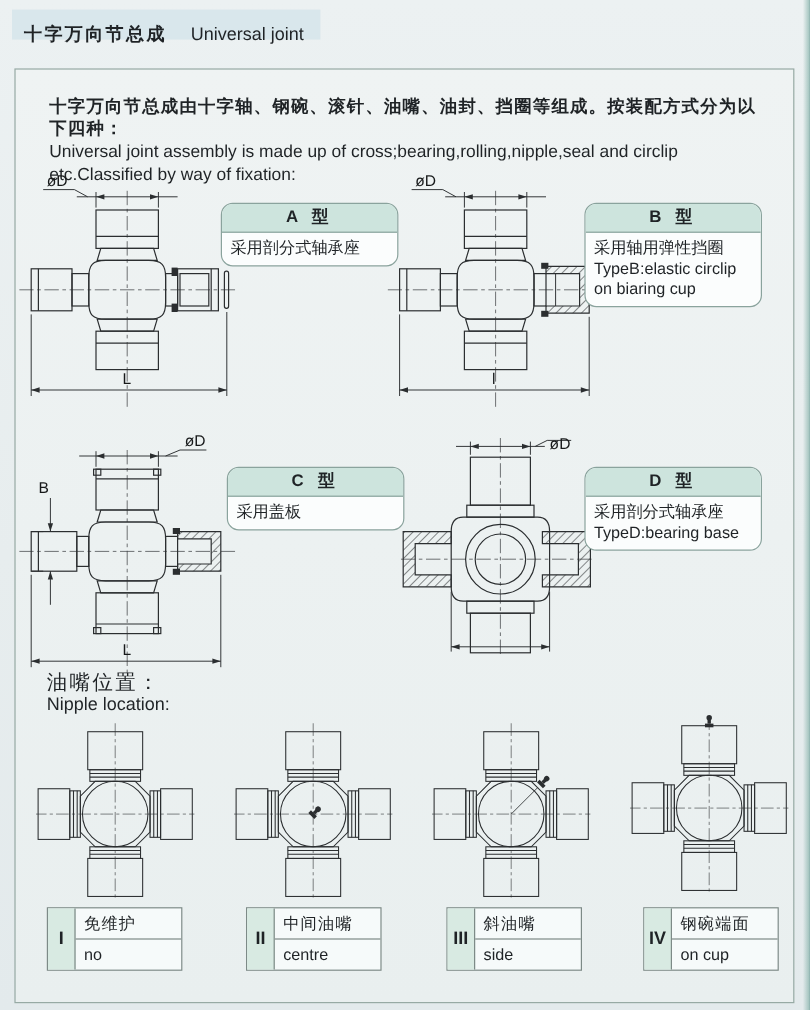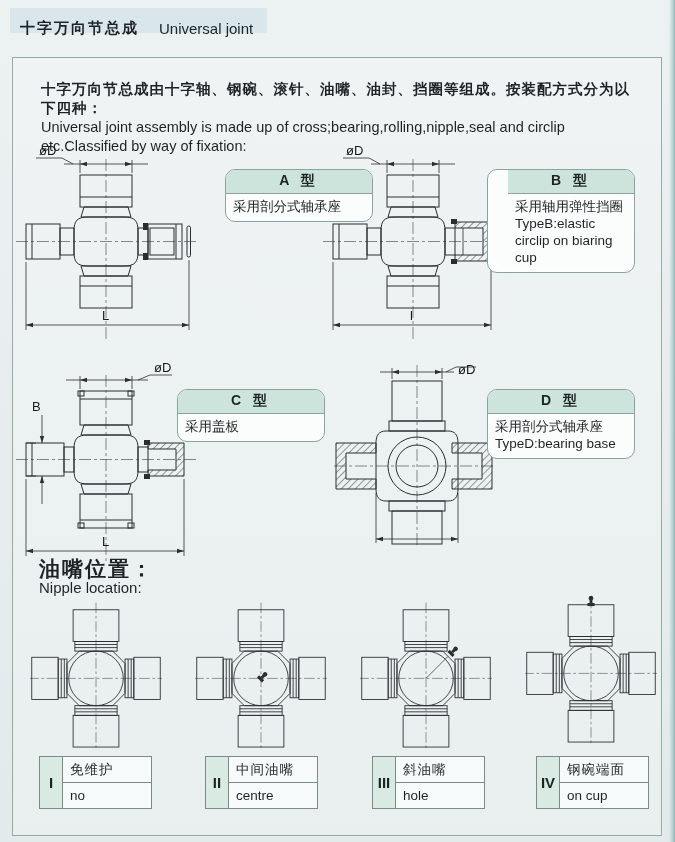--- a/index.html
+++ b/index.html
@@ -51,21 +51,21 @@
   .drawing { position:absolute; }
   .ln   { fill:none; stroke:#2b2e30; stroke-width:1; stroke-linejoin:miter; }
   .lnt  { fill:none; stroke:#2b2e30; stroke-width:0.8; }
   .cl   { fill:none; stroke:#3a3e40; stroke-width:0.6; stroke-dasharray:12 3 3 3; }
   .dim  { fill:none; stroke:#2b2e30; stroke-width:0.8; }
   .ar   { fill:#2b2e30; stroke:none; }
   .hat  { fill:url(#hatch); stroke:#2b2e30; stroke-width:1; }
   .dtxt { font-family:"Liberation Sans",sans-serif; font-size:13px; fill:#17191a; }
   
   .nipple-label { position:absolute; left:26px; top:501px; line-height:19px; }
-  .nipple-label .zh { font-size:21px; font-weight:bold; letter-spacing:2px; }
+  .nipple-label .zh { font-size:17px; font-weight:normal; letter-spacing:2px; }
   .nipple-label .en { font-size:15px; }
   
   .loc-table {
     position:absolute; top:698px; width:113px; height:53px;
     display:flex; border:1px solid #7d8a87; background:#f6fafa;
   }
   .loc-num {
     width:23px; background:#d8eae2; border-right:1px solid #7d8a87;
     display:flex; align-items:center; justify-content:center;
     font-size:15px; font-weight:bold;
@@ -161,21 +161,21 @@
         <line x1="10" y1="186" x2="173" y2="186"></line>
       </g>
       <polygon class="ar" points="64,25 71,22.8 71,27.2"></polygon>
       <polygon class="ar" points="116,25 109,22.8 109,27.2"></polygon>
       <polygon class="ar" points="10,186 17,183.8 17,188.2"></polygon>
       <polygon class="ar" points="173,186 166,183.8 166,188.2"></polygon>
       <text class="dtxt" x="23" y="16">øD</text>
       <text class="dtxt" x="86" y="181">L</text>
     </svg>
 
-    <div class="type-box" style="left:171px; top:111px;margin-left:41px;">
+    <div class="type-box" style="left:171px; top:111px;">
       <div class="type-box-header">A 型</div>
       <div class="type-box-body">
         <div>采用剖分式轴承座</div>
       </div>
     </div>
 
     <svg class="drawing" style="left:310px; top:81px;" width="170" height="205" viewBox="0 0 170 205">
       <line class="cl" x1="0" y1="102.5" x2="170" y2="102.5"></line>
       <line class="cl" x1="90" y1="20" x2="90" y2="200"></line>
       <g class="ln">
@@ -206,21 +206,21 @@
         <line x1="10" y1="186" x2="168" y2="186"></line>
       </g>
       <polygon class="ar" points="64,25 71,22.8 71,27.2"></polygon>
       <polygon class="ar" points="116,25 109,22.8 109,27.2"></polygon>
       <polygon class="ar" points="10,186 17,183.8 17,188.2"></polygon>
       <polygon class="ar" points="168,186 161,183.8 161,188.2"></polygon>
       <text class="dtxt" x="23" y="16">øD</text>
       <text class="dtxt" x="87" y="181">l</text>
     </svg>
 
-    <div class="type-box" style="left:474px; top:111px;padding-left:20px;">
+    <div class="type-box" style="left:474px; top:111px;">
       <div class="type-box-header">B 型</div>
       <div class="type-box-body">
         <div>采用轴用弹性挡圈</div>
         <div>TypeB:elastic circlip on biaring cup</div>
 
       </div>
     </div>
 
     <svg class="drawing" style="left:3px; top:301px;" width="180" height="210" viewBox="0 0 180 210">
       <line class="cl" x1="0" y1="100.5" x2="180" y2="100.5"></line>
@@ -263,21 +263,21 @@
       <polygon class="ar" points="116,21 109,18.8 109,23.2"></polygon>
       <polygon class="ar" points="26,84 23.8,77 28.2,77"></polygon>
       <polygon class="ar" points="26,117 23.8,124 28.2,124"></polygon>
       <polygon class="ar" points="10,192 17,189.8 17,194.2"></polygon>
       <polygon class="ar" points="168,192 161,189.8 161,194.2"></polygon>
       <text class="dtxt" x="138" y="13">øD</text>
       <text class="dtxt" x="16" y="52">B</text>
       <text class="dtxt" x="86" y="187">L</text>
     </svg>
 
-    <div class="type-box" style="left:164px; top:331px;">
+    <div class="type-box" style="left:176px; top:331px;">
       <div class="type-box-header">C 型</div>
       <div class="type-box-body">
         <div>采用盖板</div>
       </div>
     </div>
 
     <svg class="drawing" style="left:321px; top:303px;" width="160" height="187" viewBox="0 0 160 187">
       <line class="cl" x1="0" y1="105" x2="160" y2="105"></line>
       <line class="cl" x1="83" y1="4" x2="83" y2="186"></line>
       <g class="ln">
@@ -354,21 +354,21 @@
       <div class="loc-cells">
         <div class="loc-zh">中间油嘴</div>
         <div class="loc-en">centre</div>
       </div>
     </div>
 
     <div class="loc-table" style="left:359px;">
       <div class="loc-num">III</div>
       <div class="loc-cells">
         <div class="loc-zh">斜油嘴</div>
-        <div class="loc-en">hole</div>
+        <div class="loc-en">side</div>
       </div>
     </div>
 
     <div class="loc-table" style="left:523px;">
       <div class="loc-num">IV</div>
       <div class="loc-cells">
         <div class="loc-zh">钢碗端面</div>
         <div class="loc-en">on cup</div>
       </div>
     </div>

